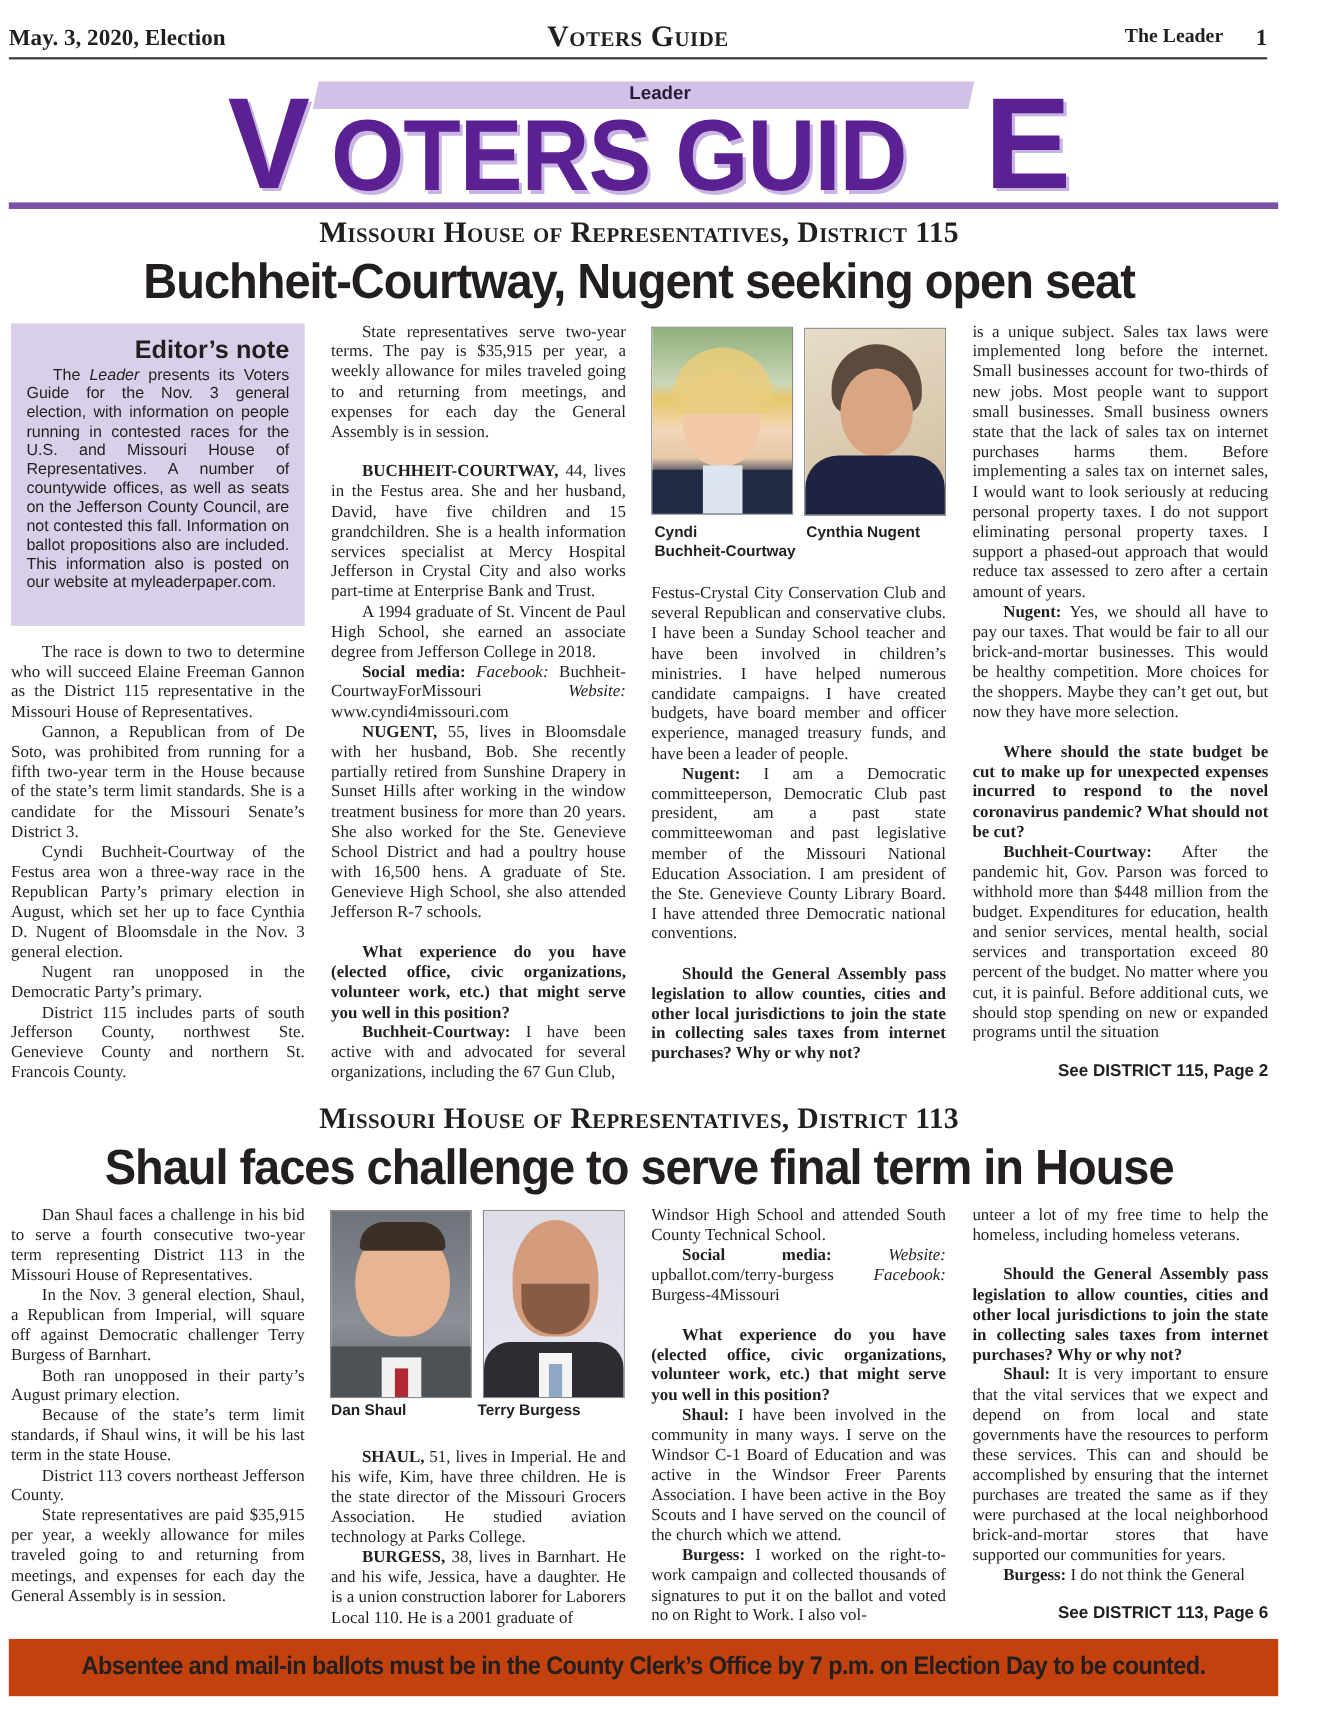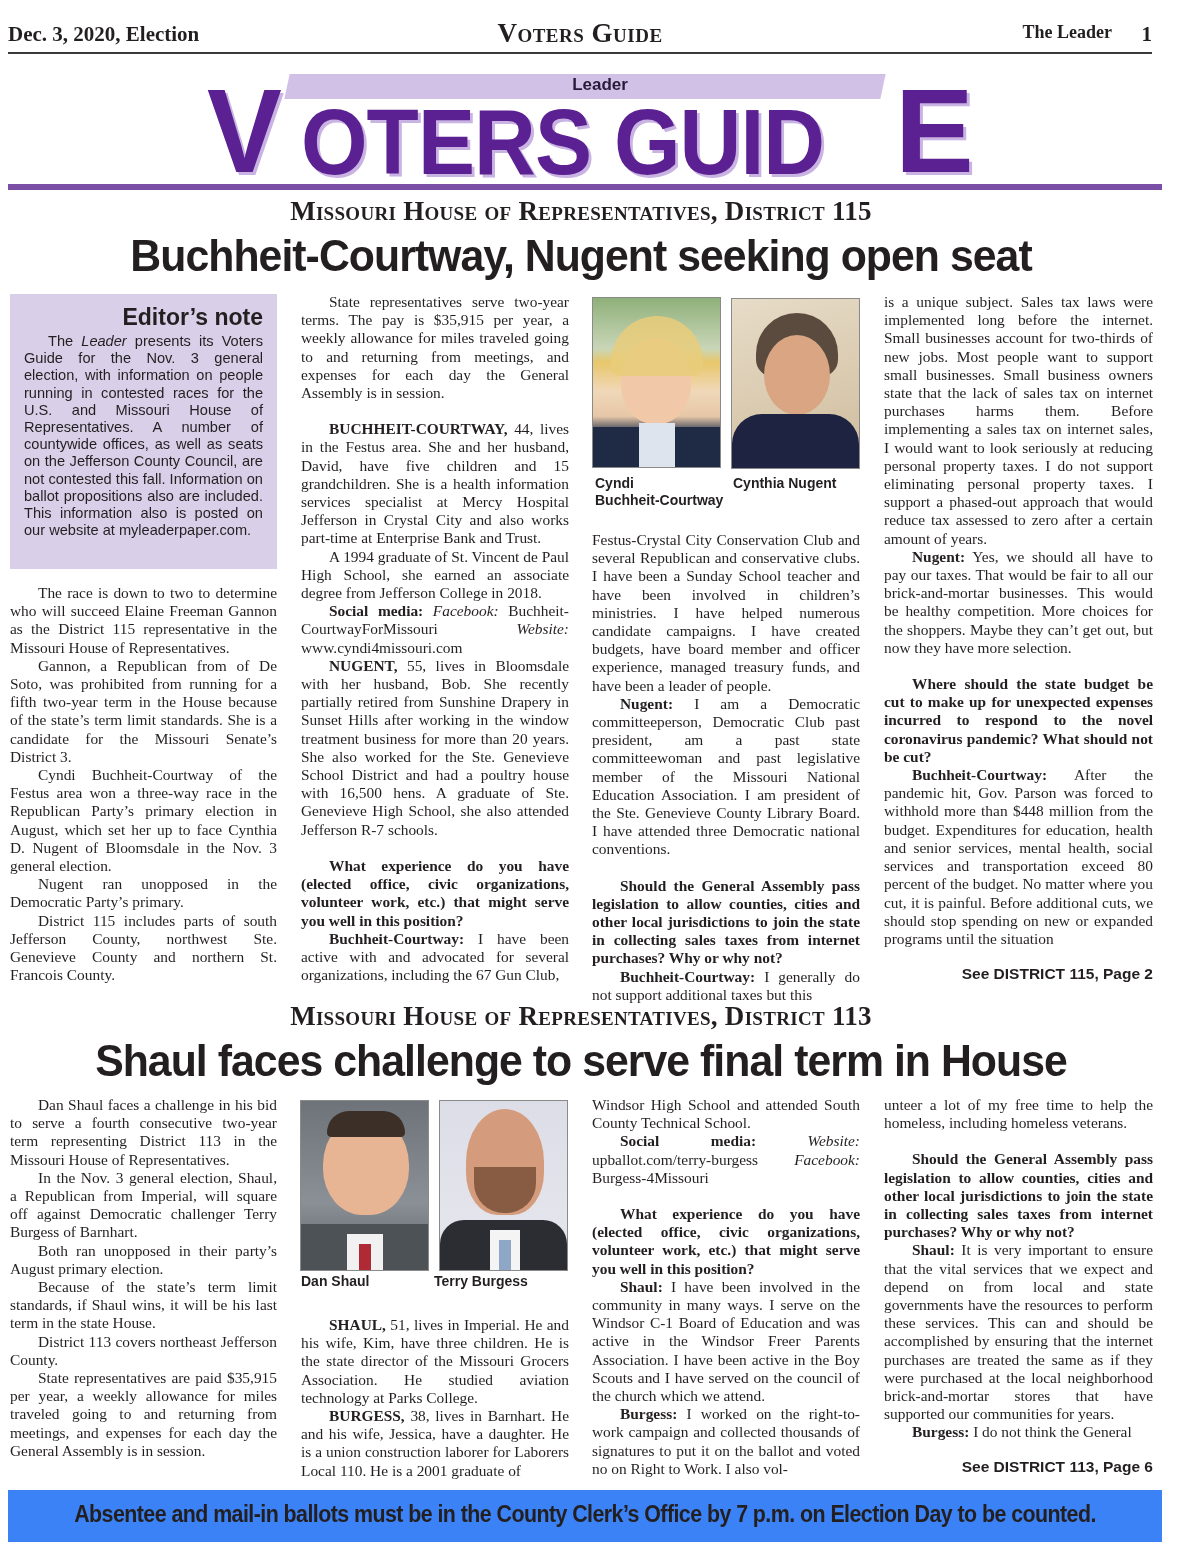--- a/index.html
+++ b/index.html
@@ -36,28 +36,28 @@
   .editor-box { position: absolute; left: 10px; top: 294px; width: 267px; height: 275px; background: #d9cfe8; padding: 10px 14px 10px 14px; }
   .editor-box h3 { font-family: "Liberation Sans", sans-serif; font-size: 23px; font-weight: bold; color: #231f20; margin-bottom: 2px; text-align: right; }
   .editor-box p { font-family: "Liberation Sans", sans-serif; font-size: 14.6px; line-height: 17.2px; text-align: justify; text-indent: 24px; color: #231f20; }
 
   .photo { position: absolute; border: 1px solid #8a8a8a; overflow: hidden; }
   .photo .bg { position: absolute; inset: 0; }
   .caption { position: absolute; font-family: "Liberation Sans", sans-serif; font-weight: bold; font-size: 14px; line-height: 17px; color: #231f20; }
 
   .see-more { position: absolute; font-family: "Liberation Sans", sans-serif; font-weight: bold; font-size: 15.5px; color: #231f20; text-align: right; }
 
-  .banner { position: absolute; left: 8px; top: 1490px; width: 1154px; height: 52px; background: #3b82f6; }
+  .banner { position: absolute; left: 8px; top: 1490px; width: 1154px; height: 52px; background: #c2410c; }
   .banner span { position: absolute; left: 0; right: 0; top: 11px; text-align: center; font-family: "Liberation Sans", sans-serif; font-weight: bold; font-size: 23px; letter-spacing: -0.6px; color: #231f20; transform: scaleX(0.93); }
 </style>
 </head>
 <body>
 
 <div class="folio">
-  <span class="date">Dec. 3, 2020, Election</span>
+  <span class="date">May. 3, 2020, Election</span>
   <span class="center">Voters Guide</span>
   <span class="paper">The Leader</span>
   <span class="pageno">1</span>
 </div>
 
 <div class="masthead">
   <div class="band"></div>
   <div class="leader">Leader</div>
   <div class="word bigv">V</div>
   <div class="word mid">OTERS GUID</div>
@@ -113,21 +113,20 @@
 </div>
 <div class="caption" style="left:733px; top:475px;">
   <div>Cynthia Nugent</div>
 </div>
 
 <div class="col" style="left:592px; top:531px; width:268px;">
   <p class="noind">Festus-Crystal City Conservation Club and several Republican and conservative clubs. I have been a Sunday School teacher and have been involved in children’s ministries. I have helped numerous candidate campaigns. I have created budgets, have board member and officer experience, managed treasury funds, and have been a leader of people.</p>
   <p><b>Nugent:</b><span> I am a Democratic committeeperson, Democratic Club past president, am a past state committeewoman and past legislative member of the Missouri National Education Association. I am president of the Ste. Genevieve County Library Board. I have attended three Democratic national conventions.</span></p>
   <div class="gap"></div>
   <p class="q">Should the General Assembly pass legislation to allow counties, cities and other local jurisdictions to join the state in collecting sales taxes from internet purchases? Why or why not?</p>
-  <p><b>Buchheit-Courtway:</b><span> I generally do not support additional taxes but this</span></p>
 </div>
 
 <div class="col" style="left:884px; top:293px; width:269px;">
   <p class="noind">is a unique subject. Sales tax laws were implemented long before the internet. Small businesses account for two-thirds of new jobs. Most people want to support small businesses. Small business owners state that the lack of sales tax on internet purchases harms them. Before implementing a sales tax on internet sales, I would want to look seriously at reducing personal property taxes. I do not support eliminating personal property taxes. I support a phased-out approach that would reduce tax assessed to zero after a certain amount of years.</p>
   <p><b>Nugent:</b><span> Yes, we should all have to pay our taxes. That would be fair to all our brick-and-mortar businesses. This would be healthy competition. More choices for the shoppers. Maybe they can’t get out, but now they have more selection.</span></p>
   <div class="gap"></div>
   <p class="q">Where should the state budget be cut to make up for unexpected expenses incurred to respond to the novel coronavirus pandemic? What should not be cut?</p>
   <p><b>Buchheit-Courtway:</b><span> After the pandemic hit, Gov. Parson was forced to withhold more than $448 million from the budget. Expenditures for education, health and senior services, mental health, social services and transportation exceed 80 percent of the budget. No matter where you cut, it is painful. Before additional cuts, we should stop spending on new or expanded programs until the situation</span></p>
 </div>
 <div class="see-more" style="left:884px; top:965px; width:269px;">See DISTRICT 115, Page 2</div>

